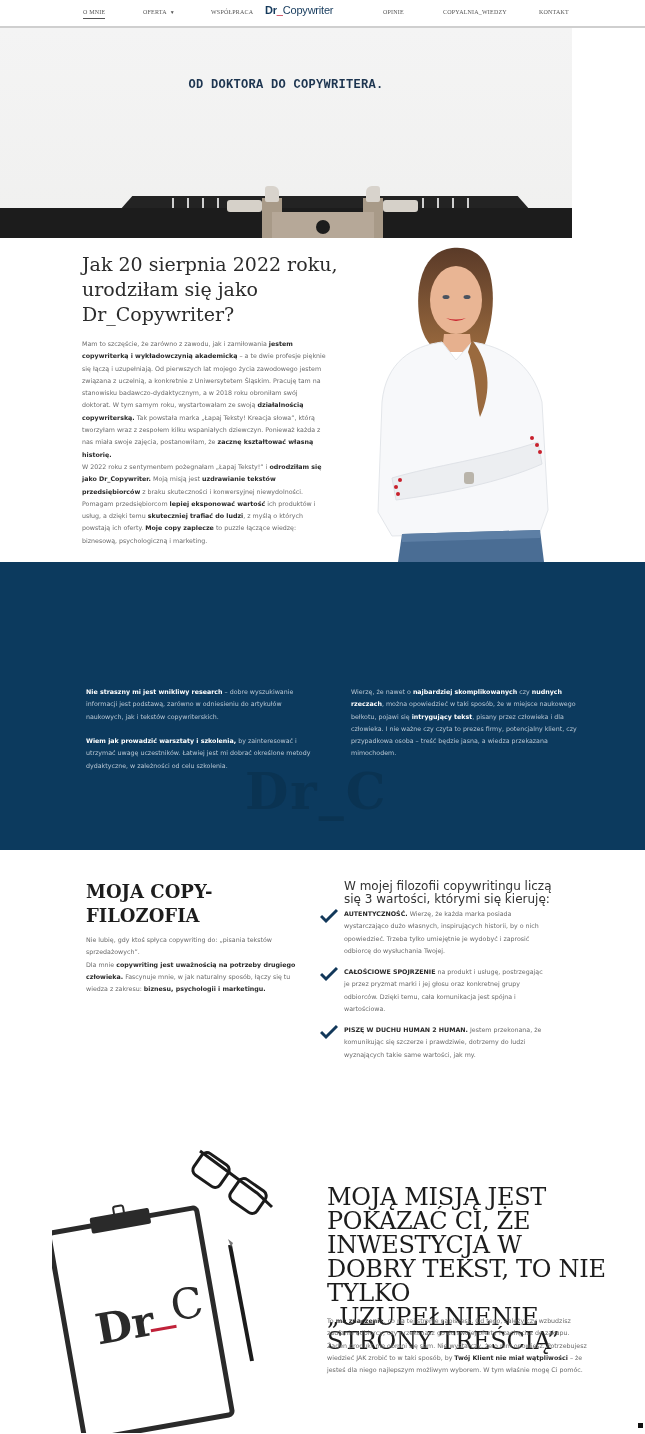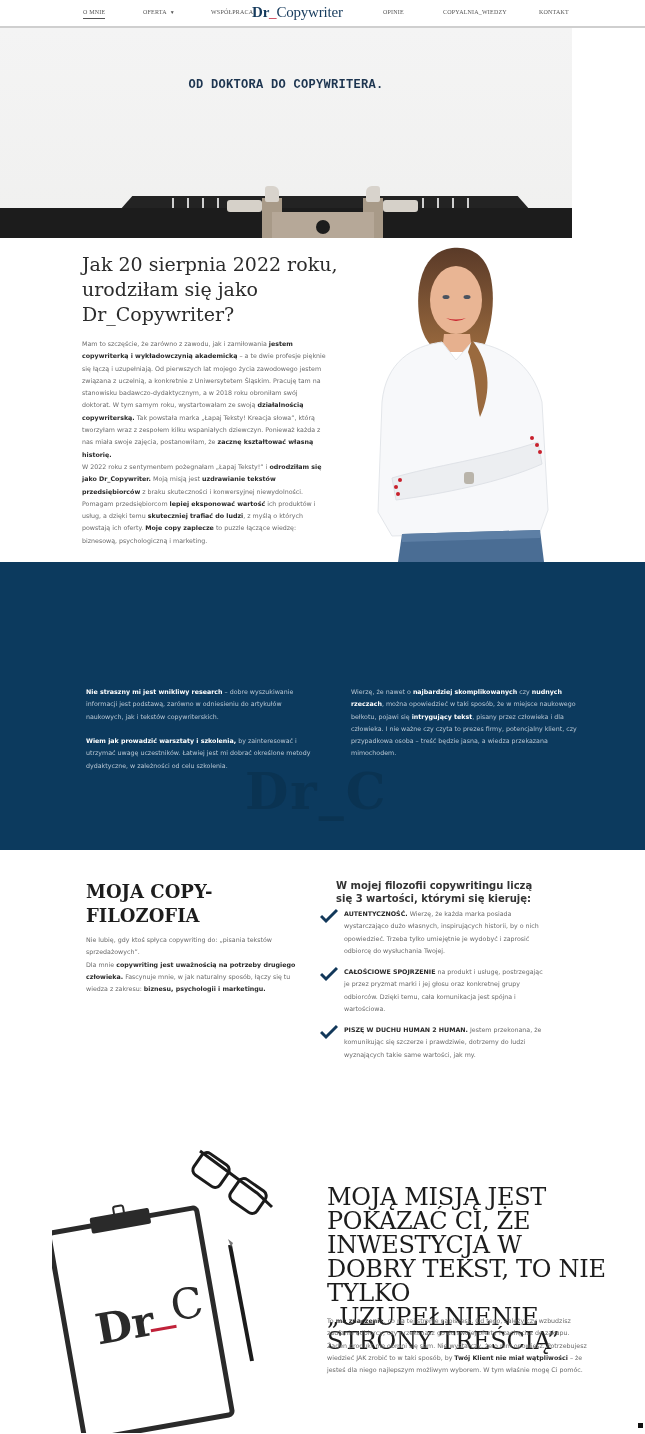--- a/index.html
+++ b/index.html
@@ -1,21 +1,21 @@
 <!DOCTYPE html>
 <html><head>
 <meta charset="utf-8">
 <style>
   * { box-sizing: border-box; margin: 0; padding: 0; }
   body { width: 645px; height: 1434px; overflow: hidden; background: #fff; font-family: "DejaVu Sans", sans-serif; color: #333; }
   .nav { position: absolute; top: 0; left: 0; width: 645px; height: 28px; background: #fff; border-bottom: 2px solid #cfcfcf; display: flex; align-items: center; }
   .nav-item { position: absolute; top: 9px; font-family: "Liberation Serif", serif; font-size: 6px; letter-spacing: 0.2px; color: #555; text-transform: uppercase; }
   .nav-item.active { border-bottom: 1px solid #555; padding-bottom: 3px; }
   .caret { font-size: 5px; margin-left: 3px; }
-  .logo { position: absolute; left: 252px; top: 4px; font-family: Liberation Serif, serif; font-size: 15px; color: #153a5c; letter-spacing: -0.2px; }
+  .logo { position: absolute; left: 265px; top: 4px; font-family: Liberation Sans, sans-serif; font-size: 11px; color: #153a5c; letter-spacing: -0.2px; }
   .logo b { font-weight: bold; }
   .logo .us { color: #c0223a; }
 
   .hero { position: absolute; top: 28px; left: 0; width: 572px; height: 210px; background: linear-gradient(#f4f4f4, #f0f0ef); overflow: hidden; }
   .hero-text { position: absolute; top: 50px; width: 100%; text-align: center; font-family: "Liberation Mono", monospace; font-weight: bold; font-size: 12px; color: #1d3550; letter-spacing: 0.3px; }
   .tw-bar { position: absolute; left: 0; bottom: 0; width: 645px; height: 30px; background: #1c1c1c; }
   .tw-shelf { position: absolute; left: 120px; bottom: 28px; width: 410px; height: 14px; background: #232323; clip-path: polygon(0 100%, 3% 0, 97% 0, 100% 100%); }
   .tw-tick { position: absolute; bottom: 30px; width: 1.5px; height: 10px; background: #cfcfcf; }
   .tw-arm { position: absolute; background: #a89a88; }
 
@@ -31,21 +31,21 @@
   .blue h2 { position: absolute; top: 28px; left: 0; width: 100%; text-align: center; font-family: "DejaVu Serif", serif; font-weight: bold; font-size: 17px; line-height: 22px; color: #f2f2f2; letter-spacing: -0.4px; }
   .blue .body-text { color: #b9c7d4; }
   .blue .body-text b { color: #ffffff; }
   .blue .c1 { position: absolute; left: 86px; top: 124px; width: 230px; }
   .blue .c2 { position: absolute; left: 351px; top: 124px; width: 240px; }
   .watermark { position: absolute; left: 245px; top: 200px; font-family: "DejaVu Serif", serif; font-weight: bold; font-size: 50px; color: #0a3352; letter-spacing: 2px; }
 
   .philo { position: absolute; top: 850px; left: 0; width: 645px; height: 285px; background: #fff; }
   .philo h3 { position: absolute; left: 86px; top: 30px; width: 200px; font-family: "DejaVu Serif", serif; font-weight: bold; font-size: 18px; line-height: 24px; color: #1d1d1d; }
   .philo .intro { position: absolute; left: 86px; top: 84px; width: 215px; }
-  .philo .vals-head { position: absolute; left: 336px; top: 30px; width: 210px; font-size: 10px; line-height: 12.5px; font-weight: bold; color: #333; }
+  .philo .vals-head { position: absolute; left: 344px; top: 30px; width: 210px; font-size: 12px; line-height: 12.5px; font-weight: normal; color: #333; }
   .val { position: absolute; left: 320px; width: 240px; }
   .val .check { position: absolute; left: 0; top: 0; width: 18px; height: 16px; }
   .val .txt { position: absolute; left: 24px; top: 0; width: 200px; }
 
   .mission { position: absolute; top: 1135px; left: 0; width: 645px; height: 299px; background: #fff; }
   .clipart { position: absolute; left: 52px; top: 8px; width: 230px; height: 290px; }
   .mission h3 { position: absolute; left: 327px; top: 50px; width: 280px; font-family: "DejaVu Serif", serif; font-weight: normal; font-size: 24px; line-height: 24px; color: #1d1d1d; letter-spacing: -0.3px; }
   .mission .p { position: absolute; left: 327px; top: 180px; width: 260px; }
   .corner-mark { position: absolute; right: 2px; bottom: 6px; width: 5px; height: 5px; background: #111; }
 </style>

